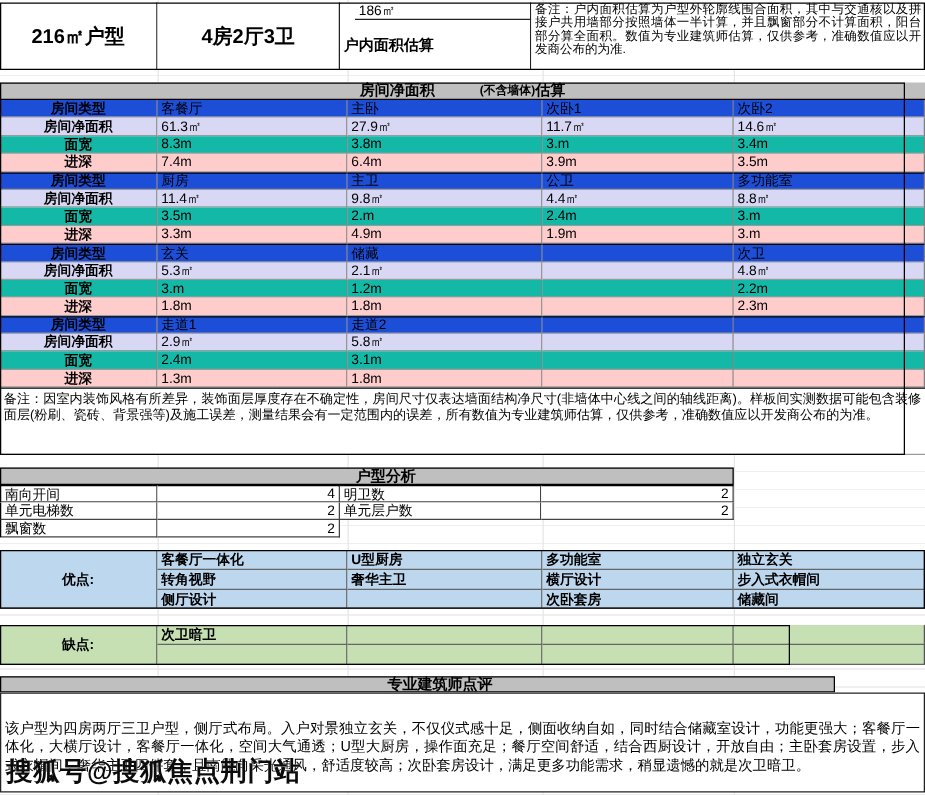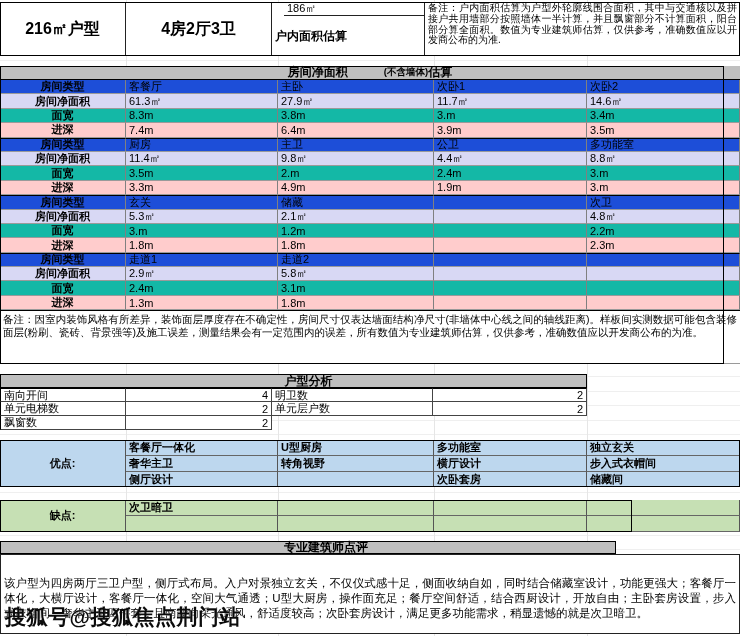--- a/index.html
+++ b/index.html
@@ -56,21 +56,21 @@
   #ana .ghost{background:transparent;border:none;}
   
   #pros{top:440px;left:0;width:740px;display:grid;
         grid-template-columns:126px 152px 156px 153px 153px;grid-template-rows:repeat(3,15.8px);}
   #cons{top:500px;left:0;width:632px;display:grid;
         grid-template-columns:126px 152px 156px 153px 153px;grid-template-rows:repeat(2,16px);}
   #pros .c{background:#BDD7EE;border-right:1px solid #555;border-bottom:1px solid #666;font-weight:bold;}
   #cons .c{background:#C6E0B4;border-right:1px solid #555;border-bottom:1px solid #666;font-weight:bold;}
   .mlab{grid-row:1/-1;grid-column:1;}
   
-  #rev-h{top:541px;left:0;width:616px;height:13px;padding-left:36px;}
+  #rev-h{top:541px;left:0;width:668px;height:13px;padding-left:36px;}
   #rev{top:554px;left:0;width:740px;height:80px;background:#fff;outline:1px solid #222;outline-offset:-1px;}
   #rev .txt{padding:22px 4px 0 4px;font-size:11.5px;line-height:15.2px;text-align:justify;color:#000;}
   
   #wm{position:absolute;left:5px;top:603px;font-size:21px;font-weight:800;color:#0b0b0b;
       letter-spacing:0.5px;text-shadow:0 0 1px #fff;white-space:nowrap;text-align:right;}
 </style>
 </head>
 <body>
 
 <div id="page">
@@ -192,22 +192,22 @@
     <div class="c ghost"></div>
     <div class="c ghost"></div>
   </div>
 
   <div id="pros" class="sec outl">
     <div class="c lab mlab">优点:</div>
     <div class="c">客餐厅一体化</div>
     <div class="c">U型厨房</div>
     <div class="c">多功能室</div>
     <div class="c">独立玄关</div>
+    <div class="c">转角视野</div>
     <div class="c">奢华主卫</div>
-    <div class="c">转角视野</div>
     <div class="c">横厅设计</div>
     <div class="c">步入式衣帽间</div>
     <div class="c">侧厅设计</div>
     <div class="c"></div>
     <div class="c">次卧套房</div>
     <div class="c">储藏间</div>
   </div>
 
   <div id="cons" class="sec outl">
     <div class="c lab mlab">缺点:</div>

